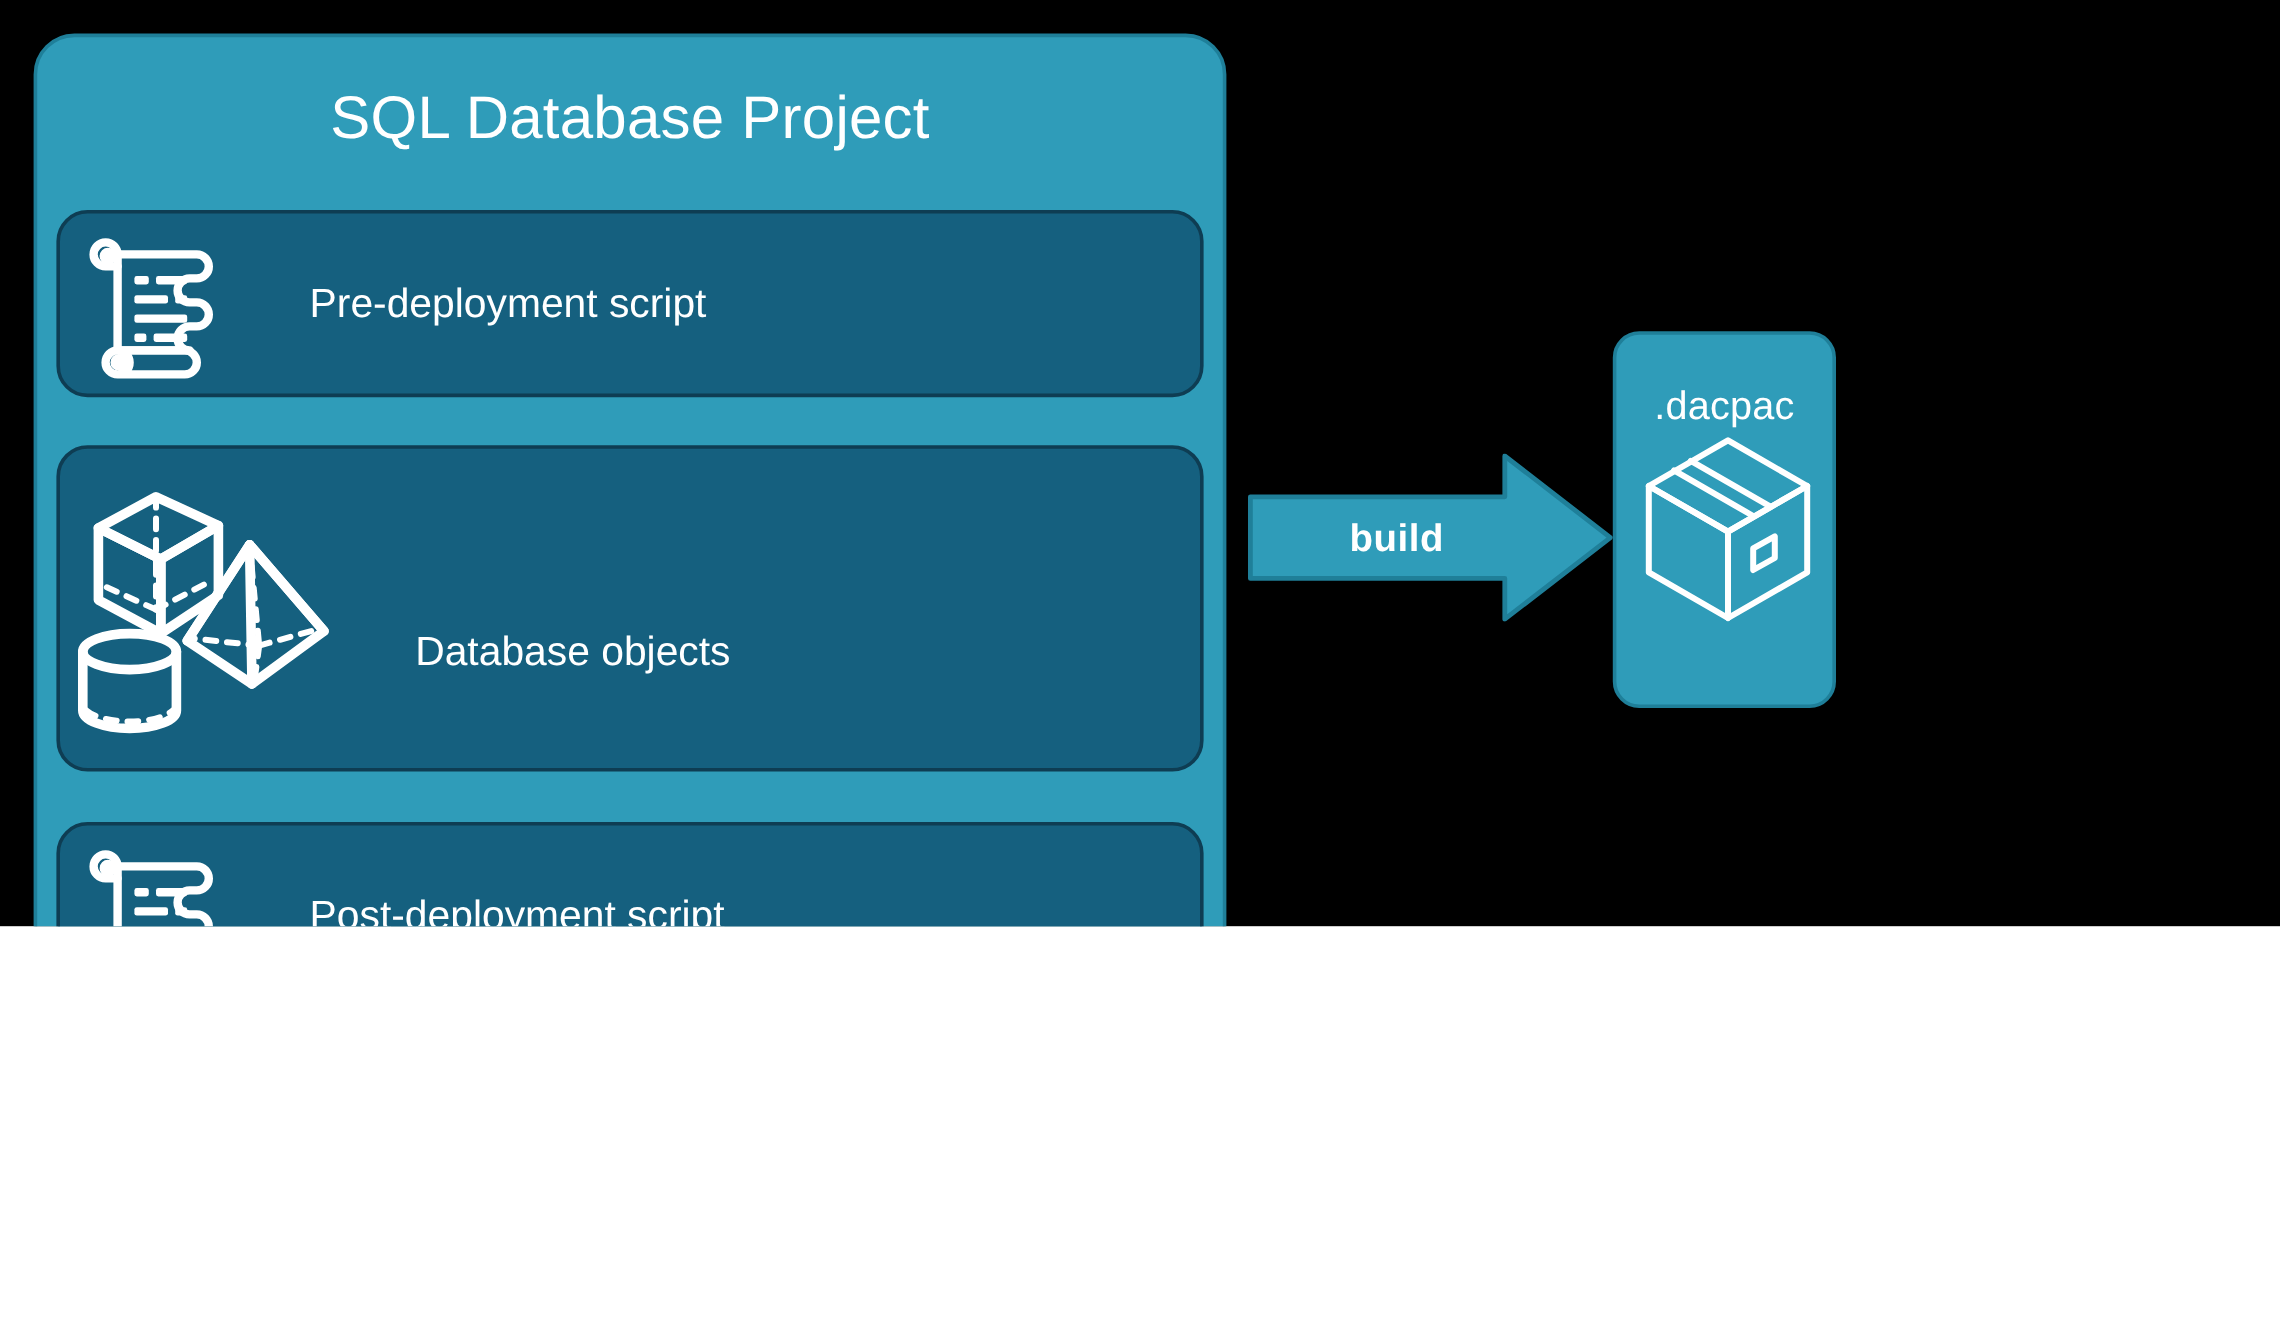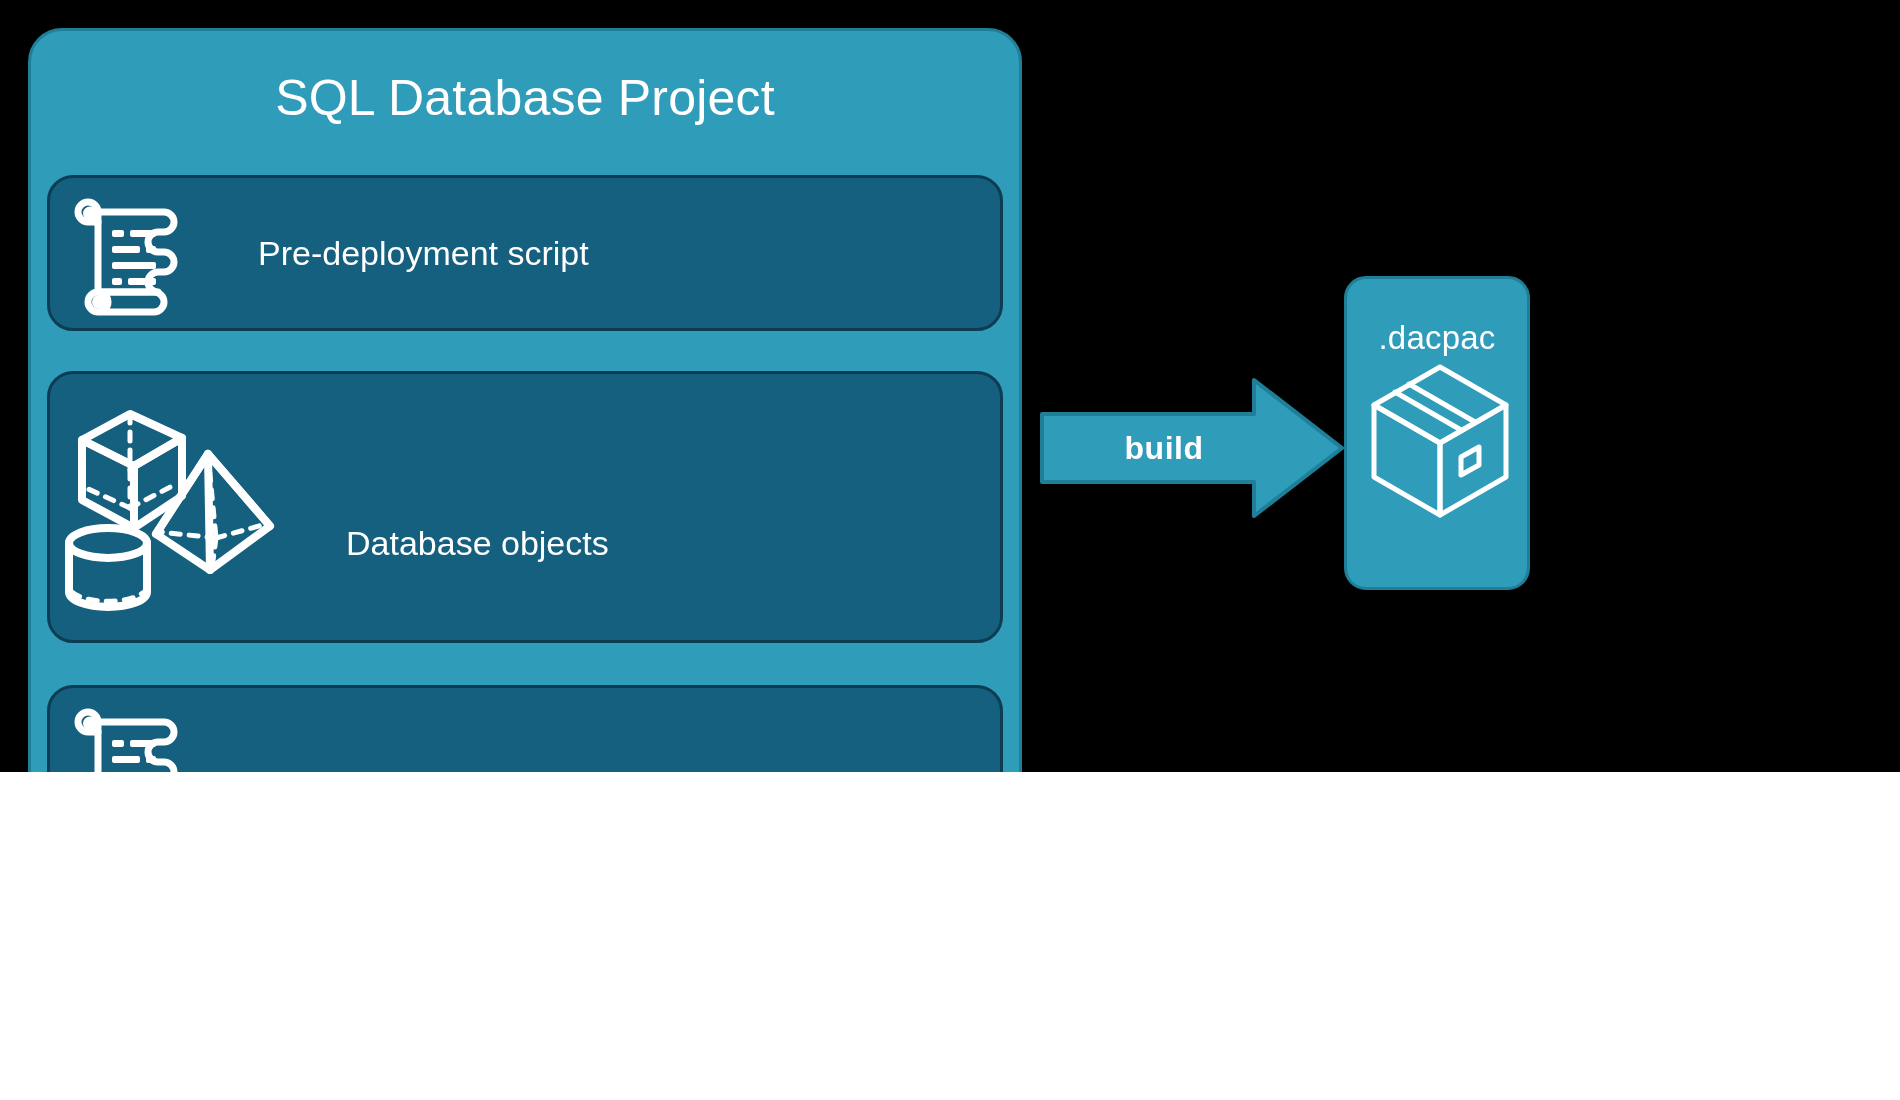--- a/index.html
+++ b/index.html
@@ -221,20 +221,21 @@
         <g fill="#ffffff">
           <rect x="44" y="38" width="12" height="7" rx="2"></rect>
           <rect x="62" y="38" width="26" height="7" rx="2"></rect>
           <rect x="44" y="54" width="28" height="7" rx="2"></rect>
           <rect x="78" y="54" width="10" height="7" rx="2"></rect>
           <rect x="44" y="70" width="44" height="7" rx="2"></rect>
           <rect x="44" y="86" width="10" height="7" rx="2"></rect>
           <rect x="60" y="86" width="28" height="7" rx="2"></rect>
         </g>
       </svg>
+      <div class="item-label">Post-deployment script</div>
     </div>
 
   </div>
 
   <svg class="build-arrow" viewBox="0 0 304 140" aria-hidden="true">
     <path d="M2 36 H214 V2 L302 70 L214 138 V104 H2 Z" fill="#2f9cb9" stroke="#1f7f99" stroke-width="4" stroke-linejoin="round"></path>
   </svg>
   <div class="build-arrow-label">build</div>
 
   <div class="dacpac-card">

